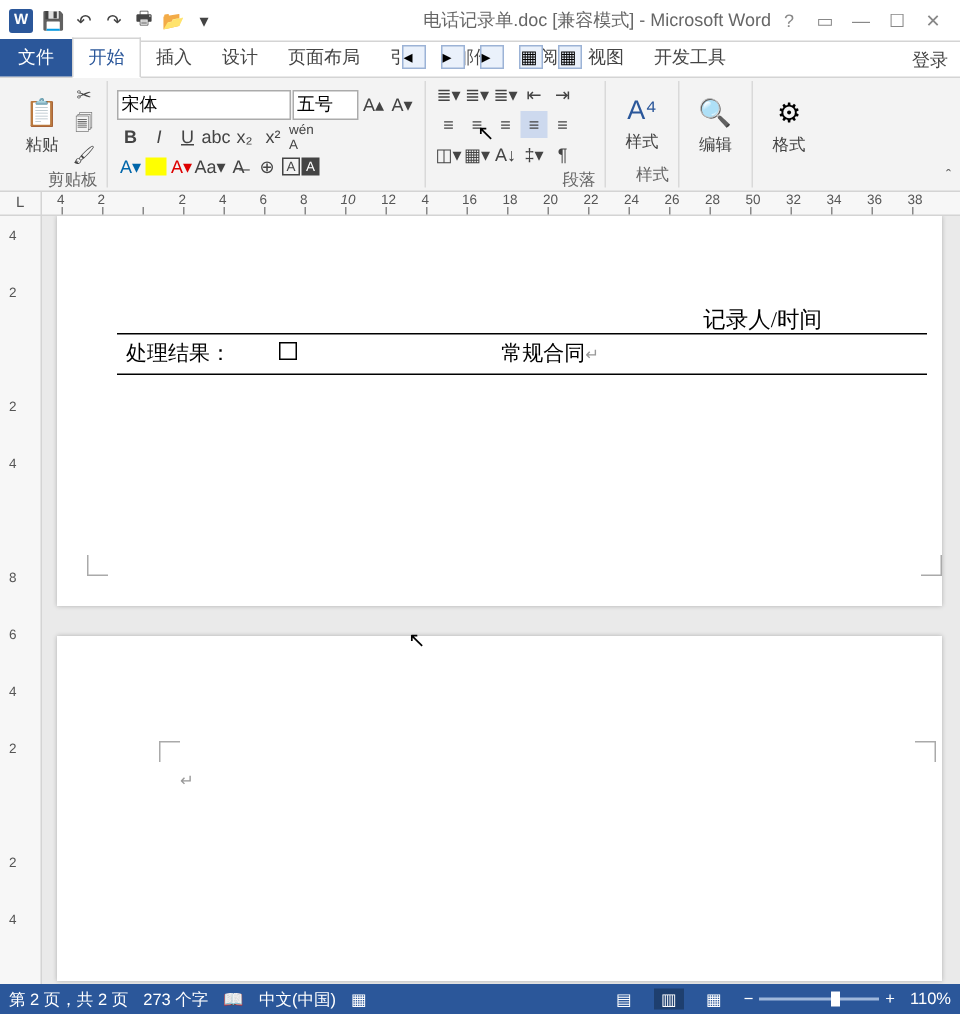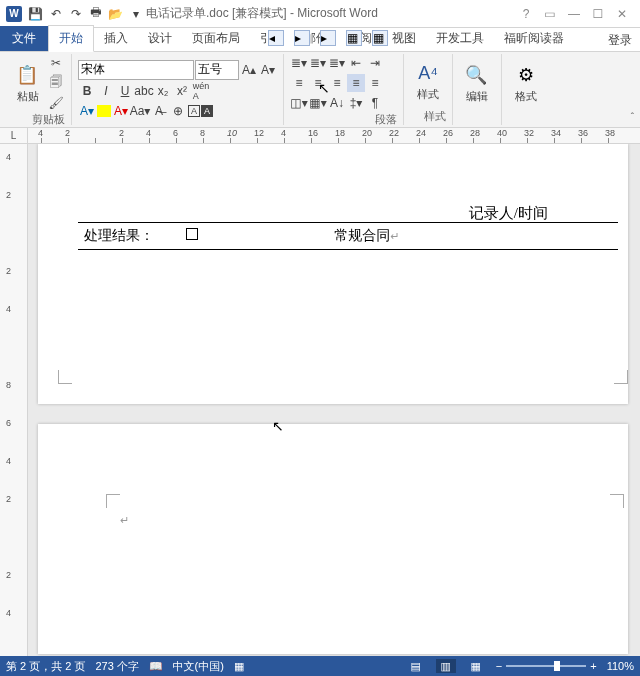--- a/index.html
+++ b/index.html
@@ -1,20 +1,20 @@
 <!DOCTYPE html>
 <html><head>
 <meta charset="utf-8">
 <style>
 * { margin:0; padding:0; box-sizing:border-box; font-family:"Microsoft YaHei",SimSun,Arial,sans-serif; }
 body { width:640px; height:676px; background:#fff; overflow:hidden; position:relative; font-size:12px; }
 .titlebar { height:28px; background:#fff; display:flex; align-items:center; padding:0 6px; border-bottom:1px solid #d4d4d4; }
 .titlebar .ap-icon { width:16px; height:16px; background:#2b579a; color:#fff; font-size:10px; font-weight:bold; display:flex; align-items:center; justify-content:center; border-radius:2px; margin-right:4px;}
 .qat-btn { width:20px; height:20px; display:flex; align-items:center; justify-content:center; color:#444; cursor:pointer; }
-.titlebar .title { flex:1; text-align:left; color:#666; font-size:12px; }
+.titlebar .title { flex:1; text-align:right; color:#666; font-size:12px; }
 .titlebar .win-btn { width:24px; height:20px; display:flex; align-items:center; justify-content:center; color:#888; }
 .tabbar { height:24px; background:#fff; display:flex; align-items:flex-end; border-bottom:1px solid #d4d4d4; position:relative;}
 .tabbar .file-tab { background:#2b579a; color:#fff; padding:4px 12px; font-size:12px; }
 .tabbar .tab { padding:4px 10px; font-size:12px; color:#444; cursor:pointer; }
 .tabbar .tab.active { background:#fff; border:1px solid #d4d4d4; border-bottom:1px solid #fff; color:#2b579a; margin-bottom:-1px;}
 .tabbar .login { position:absolute; right:8px; top:4px; color:#444; font-size:12px;text-align:center;}
 .ribbon { height:76px; background:#f3f3f3; border-bottom:1px solid #d4d4d4; display:flex; padding:2px 4px 2px 4px; position:relative;}
 .grp { border-right:1px solid #d9d9d9; padding:0 6px; display:flex; flex-direction:column; justify-content:space-between; }
 .grp .rows { display:flex; flex-direction:column; gap:2px; flex:1; justify-content:center;}
 .grp .lbl { text-align:right; font-size:11px; color:#666; padding-bottom:1px;}
@@ -88,21 +88,20 @@
   <div class="file-tab">文件</div>
   <div class="tab active">开始</div>
   <div class="tab">插入</div>
   <div class="tab">设计</div>
   <div class="tab">页面布局</div>
   <div class="tab">引用</div>
   <div class="tab">邮件</div>
   <div class="tab">审阅</div>
   <div class="tab">视图</div>
   <div class="tab">开发工具</div>
-  <div class="tab">福昕阅读器</div>
   <div class="login">登录</div>
 </div>
 
 <div class="ribbon">
 
   <div class="grp">
     <div class="rows">
       <div class="row">
         <div class="bigbtn">
           <div class="ic">📋</div>
@@ -243,21 +242,21 @@
     <div class="tick" style="left: 334px;">20</div>
     <div class="tickline" style="left: 337px;"></div>
     <div class="tick" style="left: 361px; text-align: center;">22</div>
     <div class="tickline" style="left: 364px;"></div>
     <div class="tick" style="left: 388px;">24</div>
     <div class="tickline" style="left: 391px;"></div>
     <div class="tick" style="left: 415px;">26</div>
     <div class="tickline" style="left: 418px;"></div>
     <div class="tick" style="left: 442px;">28</div>
     <div class="tickline" style="left: 445px;"></div>
-    <div class="tick" style="left: 469px;">40</div>
+    <div class="tick" style="left: 469px;">50</div>
     <div class="tickline" style="left: 472px;"></div>
     <div class="tick" style="left: 496px;">32</div>
     <div class="tickline" style="left: 499px;"></div>
     <div class="tick" style="left: 523px;">34</div>
     <div class="tickline" style="left: 526px;"></div>
     <div class="tick" style="left: 550px;">36</div>
     <div class="tickline" style="left: 553px;"></div>
     <div class="tick" style="left: 577px;">38</div>
     <div class="tickline" style="left: 580px;"></div>
   </div>

